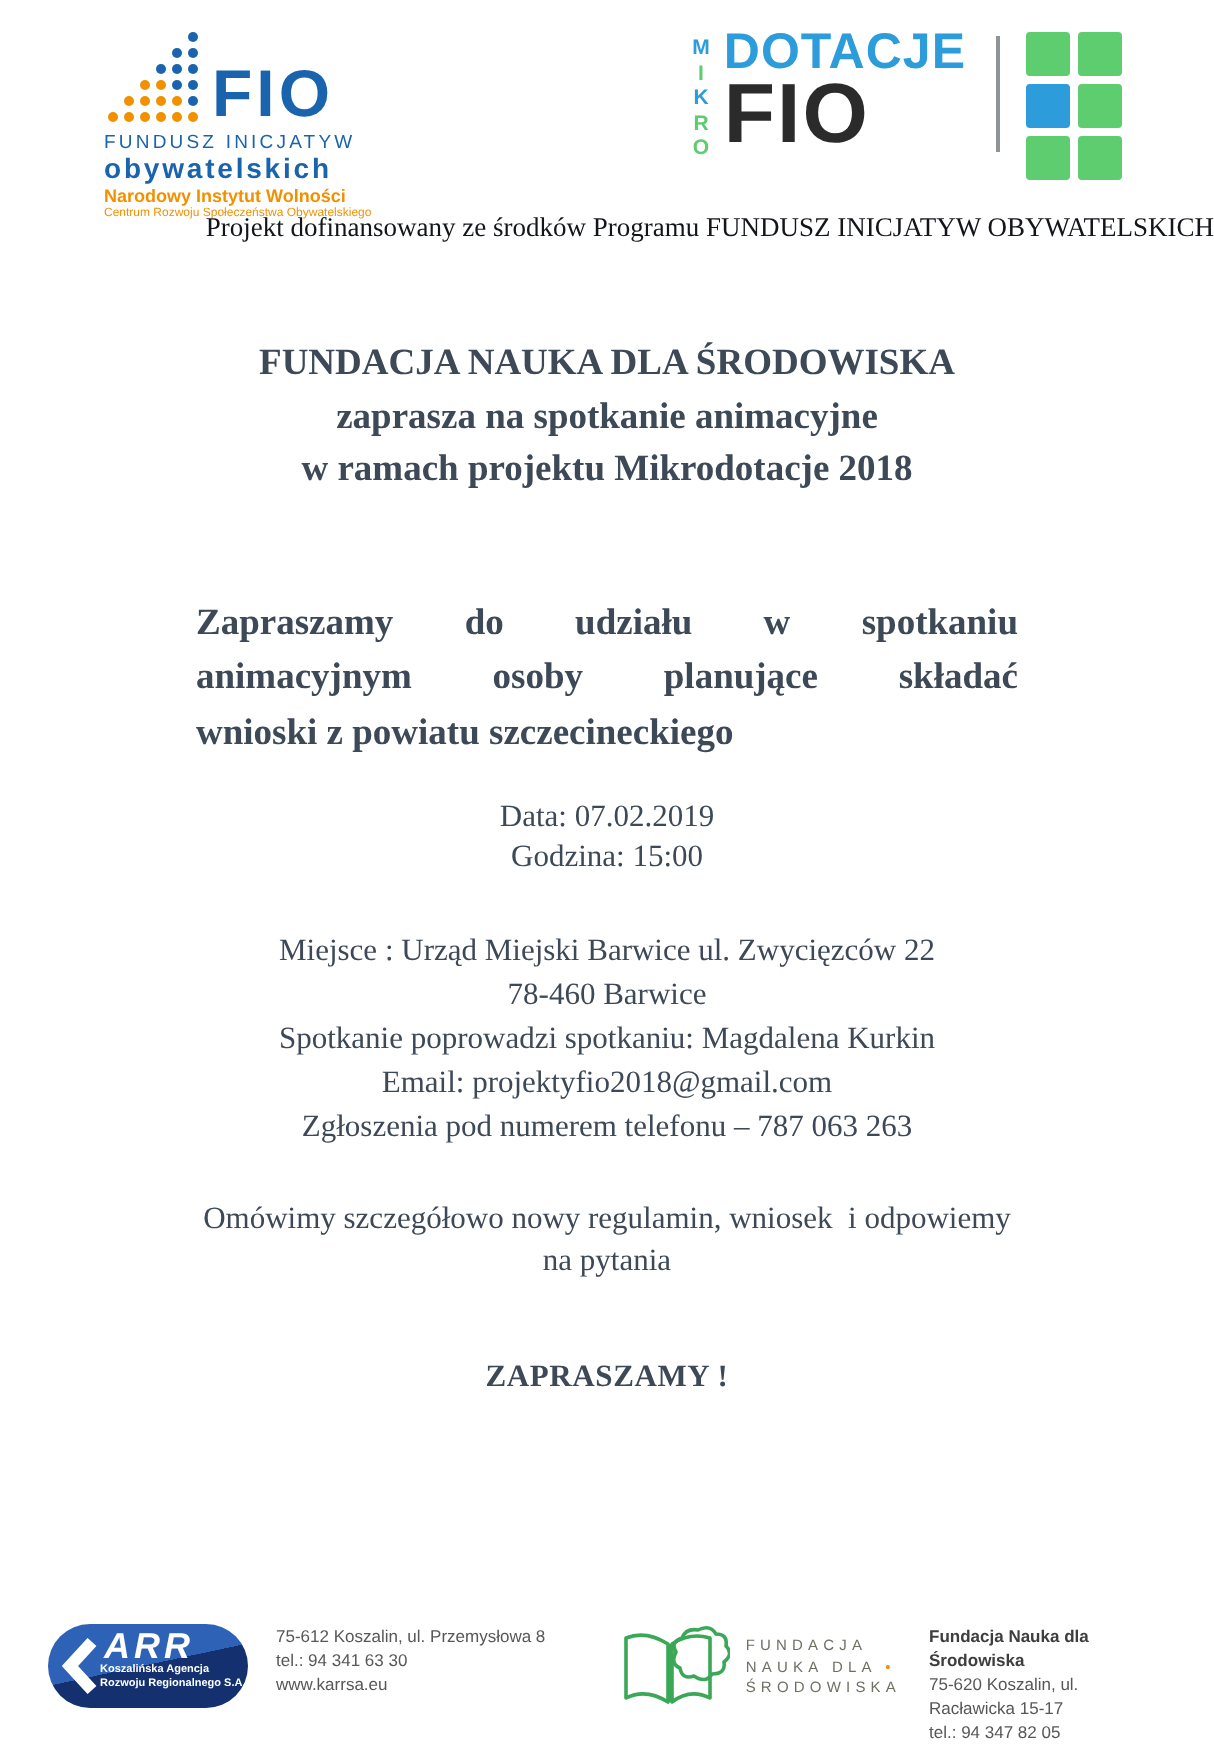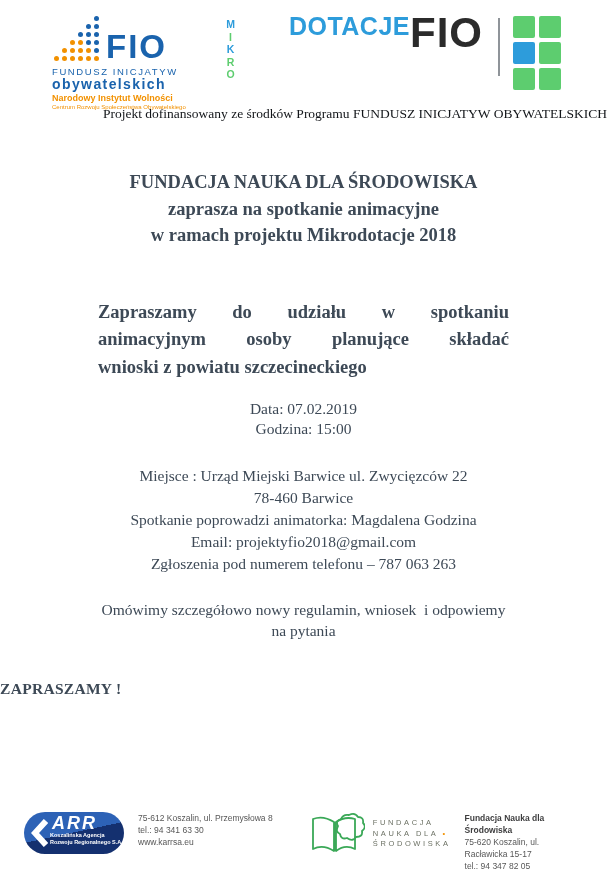--- a/index.html
+++ b/index.html
@@ -26,21 +26,21 @@
   .fio-dot{ width:5px; height:5px; border-radius:50%; align-self:center; justify-self:center; }
   .fio-dot.empty{ background:transparent !important; }
   .fio-wordmark{ font-size:33px; font-weight:bold; letter-spacing:2px; line-height:30px; }
   .fio-line1{ font-size:9.5px; font-weight:normal; letter-spacing:1.6px; margin-top:4px; }
   .fio-line2{ font-size:14px; font-weight:bold; letter-spacing:1.4px; line-height:14px; }
   .fio-line3{ font-size:9px; font-weight:bold; margin-top:2px; }
   .fio-line4{ font-size:6px; margin-top:1px; }
 
   .mikro-logo{ display:flex; align-items:flex-start; gap:7px; font-family:"Liberation Sans", sans-serif; }
   .mikro-vert{ display:flex; flex-direction:column; font-size:10.5px; font-weight:bold; line-height:12.5px; padding-top:4px; text-align:center;}
-  .mikro-words{ display:flex; flex-direction:row;margin-left:47px; }
+  .mikro-words{ display:flex; flex-direction:column; }
   .mikro-dotacje{ font-size:25px; font-weight:bold; letter-spacing:0.5px; line-height:24px; }
   .mikro-fio{ font-size:42px; font-weight:bold; letter-spacing:1px; line-height:38px; }
   .mikro-divider{ width:2px; height:58px; background:#8f9499; margin:4px 6px 0 8px; }
   .mikro-squares{ display:grid; grid-template-columns:repeat(2,22px); grid-auto-rows:22px; gap:4px; margin-top:2px; }
   .sq{ width:22px; height:22px; border-radius:2px; }
 
   
   .funding-line{
     margin-top:10px; text-align:right;
     font-size:13.5px; color:#121519;
@@ -51,21 +51,21 @@
   }
   .body-block{
     margin-top:50px; padding:0 98px;
     font-weight:bold; font-size:18.5px; line-height:27.5px;
   }
   .jline{ display:flex; justify-content:space-between; }
   .detail-block1{ margin-top:18px; text-align:center; font-size:15.5px; line-height:20px; }
   .detail-block2{ margin-top:26px; text-align:center; font-size:15.5px; line-height:22px; }
   .note-block{ margin-top:24px; text-align:center; font-size:15.5px; line-height:21px; }
   .note-line1{ white-space:pre-wrap; }
-  .closing-line{ margin-top:39px; text-align:left; font-weight:bold; font-size:15.5px; letter-spacing:0.3px; }
+  .closing-line{ margin-top:39px; text-align:center; font-weight:bold; font-size:15.5px; letter-spacing:0.3px; }
 
   
   .footer{
     position:absolute; left:0; right:0; top:812px;
     display:flex; align-items:flex-start;
     padding:0 24px 0 24px;
     font-family:"Liberation Sans", sans-serif;
   }
   .karr-logo{
     position:relative; width:100px; height:42px; flex:0 0 auto;
@@ -191,21 +191,21 @@
     </div>
 
   <div class="detail-block1">
     <div>Data: 07.02.2019</div>
     <div>Godzina: 15:00</div>
   </div>
 
   <div class="detail-block2">
     <div>Miejsce : Urząd Miejski Barwice ul. Zwycięzców 22</div>
     <div>78-460 Barwice</div>
-    <div>Spotkanie poprowadzi animatorka: Magdalena Godzina</div>
+    <div>Spotkanie poprowadzi spotkaniu: Magdalena Kurkin</div>
     <div>Email: projektyfio2018@gmail.com</div>
     <div>Zgłoszenia pod numerem telefonu – 787 063 263</div>
   </div>
 
   <div class="note-block">
     <div class="note-line1">Omówimy szczegółowo nowy regulamin, wniosek  i odpowiemy</div>
     <div>na pytania</div>
   </div>
 
   <div class="closing-line">ZAPRASZAMY !</div>

